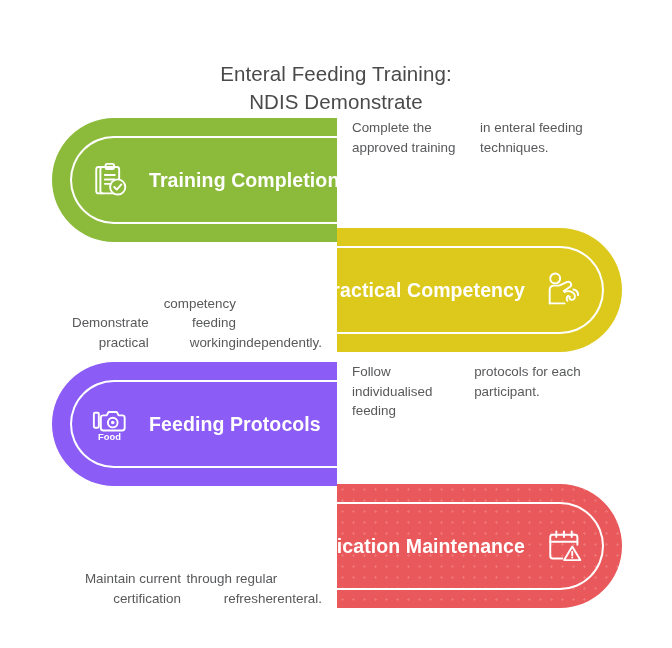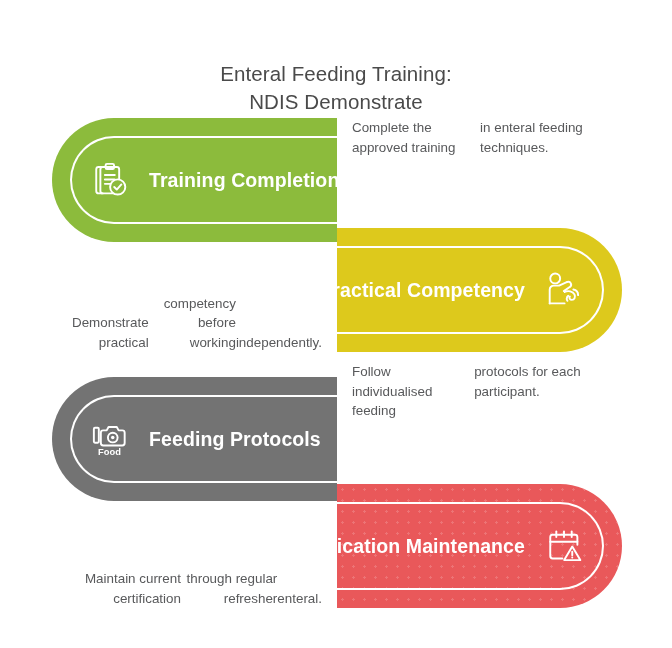--- a/index.html
+++ b/index.html
@@ -196,21 +196,21 @@
     </div>
     <div class="desc desc-right">
       <span class="desc-line">Complete the approved training</span>
       <span class="desc-line">in enteral feeding techniques.</span>
     </div>
   </div>
 
   <div class="row row-2">
     <div class="desc desc-left">
       <span class="desc-line">Demonstrate practical</span>
-      <span class="desc-line">competency before working</span>
+      <span class="desc-line">competency feeding working</span>
       <span class="desc-line">independently.</span>
     </div>
     <div class="pill pill-right" style="background:#ddc91c;">
       <div class="pill-inner-stroke"></div>
       <div class="pill-content">
         <span class="pill-label">Practical Competency</span>
         <span class="pill-icon">
           <svg viewBox="0 0 48 48" fill="none" stroke="#ffffff" stroke-width="2.1" stroke-linecap="round" stroke-linejoin="round">
             <circle cx="14.4" cy="11.4" r="5.4"></circle>
             <path d="M8.4 38.6 V23.6 A4.4 4.4 0 0 1 12.8 19.2 H18.6 L27.6 15.2"></path>
@@ -219,21 +219,21 @@
             <path d="M28.6 30.4 C26.8 31.8 26.4 34.2 27.8 35.8"></path>
             <path d="M34.2 23.4 C37.4 24.0 39.4 26.6 39.4 29.6"></path>
             <line x1="8.4" y1="38.6" x2="24.6" y2="38.6"></line>
           </svg>
         </span>
       </div>
     </div>
   </div>
 
   <div class="row row-3">
-    <div class="pill pill-left" style="background:#737373;margin-top:15px;">
+    <div class="pill pill-left" style="background:#8b5cf6;">
       <div class="pill-inner-stroke"></div>
       <div class="pill-content">
         <span class="pill-icon">
           <svg viewBox="0 0 48 48" fill="none" stroke="#ffffff" stroke-width="2.1" stroke-linecap="round" stroke-linejoin="round">
             <rect x="6.4" y="11.8" width="5.4" height="16.2" rx="1.2"></rect>
             <path d="M16.6 14.6 H20.4 L22.4 11.0 H31.4 L33.4 14.6 H37.4 A2.6 2.6 0 0 1 40 17.2 V28.4 A2.6 2.6 0 0 1 37.4 31 H16.6 A2.6 2.6 0 0 1 14 28.4 V17.2 A2.6 2.6 0 0 1 16.6 14.6 Z"></path>
             <circle cx="27" cy="22.4" r="5.3"></circle>
             <circle cx="27" cy="22.4" r="1.9" fill="#ffffff" stroke="none"></circle>
             <text x="23.4" y="41.6" text-anchor="middle" font-family="Liberation Sans, sans-serif" font-size="10.2" font-weight="700" fill="#ffffff" stroke="none">Food</text>
           </svg>

